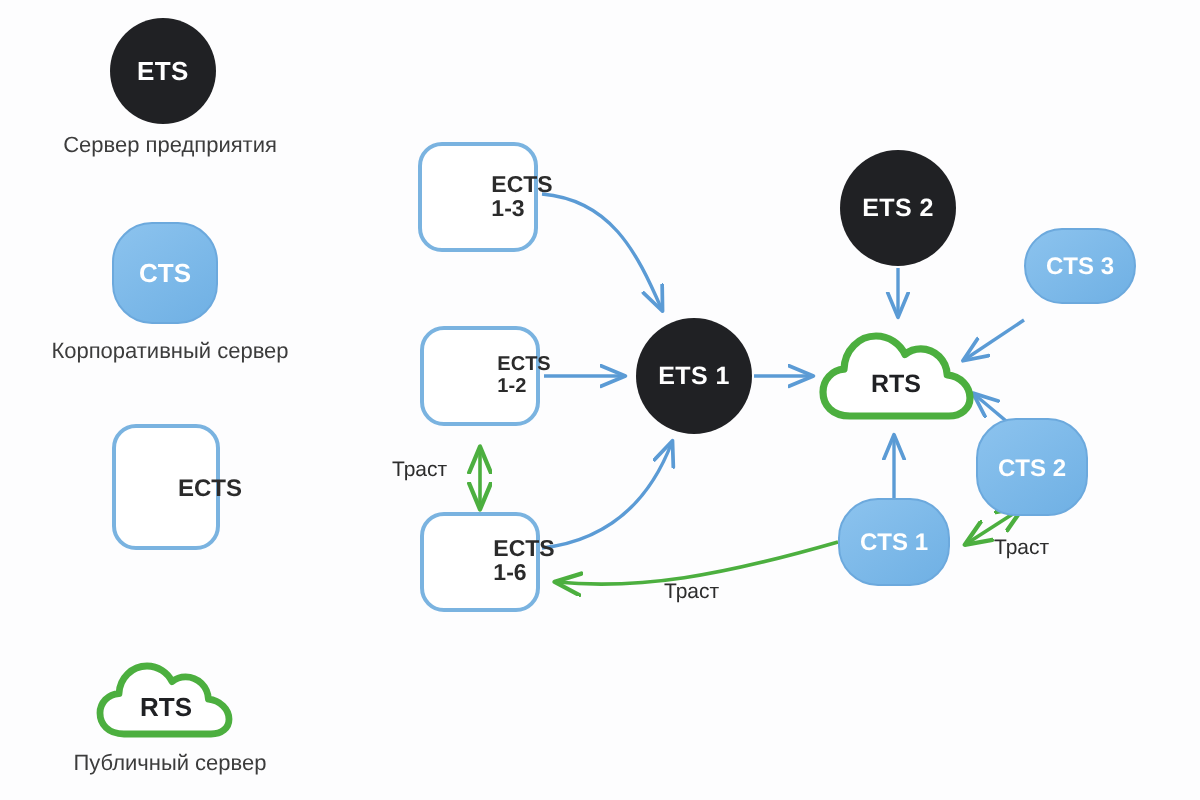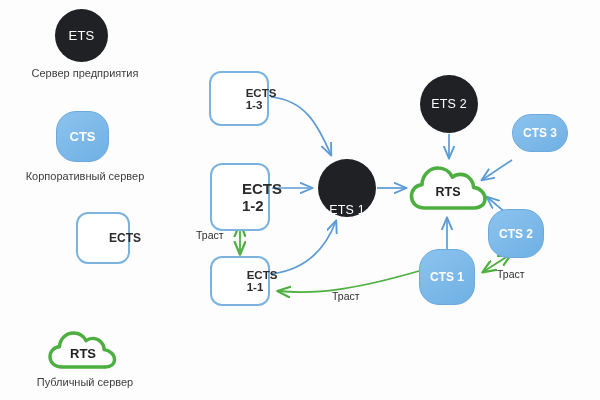--- a/index.html
+++ b/index.html
@@ -27,21 +27,21 @@
     display: flex;
     align-items: center;
     justify-content: center;
     box-sizing: border-box;
     z-index: 3;
   }
   .ets-node {
     border-radius: 50%;
     background: #202124;
     color: #ffffff;
-    font-weight: normal;
+    font-weight: bold;
     letter-spacing: .2px;
   }
   .cts-node {
     border-radius: 20px;
     background: linear-gradient(145deg, #8cc3ee 0%, #6fb0e4 100%);
     border: 1px solid #6ca9dd;
     color: #ffffff;
     font-weight: bold;
   }
   .ects-node {
@@ -130,66 +130,66 @@
   <div class="node ets-node legend-item" style="left:55px; top:9px; width:53px; height:53px; font-size:13px;">
     <span>ETS</span>
   </div>
   <div class="legend-caption" style="left:0px; top:66px; width:170px;">Сервер предприятия</div>
 
   <div class="node cts-node legend-item" style="left:56px; top:111px; width:53px; height:51px; font-size:13px;">
     <span>CTS</span>
   </div>
   <div class="legend-caption" style="left:0px; top:169px; width:170px;">Корпоративный сервер</div>
 
-  <div class="node ects-node legend-item" style="left:56px; top:212px; width:54px; height:52px; font-size:12px;margin-left:20px;">
+  <div class="node ects-node legend-item" style="left:56px; top:212px; width:54px; height:63px; font-size:12px;">
     <span>ECTS</span>
   </div>
 
   <div class="node cloud-node legend-item" style="left:48px; top:327px; width:70px; height:44px; font-size:13px;">
     <svg width="70" height="44" viewBox="0 0 70 44" xmlns="http://www.w3.org/2000/svg">
       <path d="M14,40 C6,40 2,35 2,29.5 C2,24.5 6,20 11.5,19.8
                C11.8,12 18,6 25.5,6 C31,6 35.8,9.2 38,13.8
                C39.8,12.3 42.2,11.4 44.8,11.4 C51,11.4 56,16.4 56.2,22.6
                C62,23.2 66.5,27.6 66.5,32.6 C66.5,37 62.8,40 57.5,40 Z" fill="#ffffff" stroke="#4caf3f" stroke-width="3.4" stroke-linejoin="round"></path>
     </svg>
     <span class="cloud-label" style="margin-top:9px;">RTS</span>
   </div>
   <div class="legend-caption" style="left:0px; top:375px; width:170px;">Публичный сервер</div>
 
   <div class="node ects-node" style="left:209px; top:71px; width:60px; height:55px; font-size:11.5px;">
     <span>ECTS 1-3</span>
   </div>
 
-  <div class="node ects-node" style="left:210px; top:163px; width:60px; height:68px; font-size:15px;">
+  <div class="node ects-node" style="left:210px; top:163px; width:60px; height:50px; font-size:10px;">
     <span>ECTS 1-2</span>
   </div>
 
   <div class="node ects-node" style="left:210px; top:256px; width:60px; height:50px; font-size:11.5px;">
-    <span>ECTS 1-1</span>
-  </div>
-
-  <div class="node ets-node" style="left:318px; top:159px; width:58px; height:58px; font-size:12.5px;align-items:flex-end;">
+    <span>ECTS 1-6</span>
+  </div>
+
+  <div class="node ets-node" style="left:318px; top:159px; width:58px; height:58px; font-size:12.5px;">
     <span>ETS 1</span>
   </div>
 
   <div class="node ets-node" style="left:420px; top:75px; width:58px; height:58px; font-size:12.5px;">
     <span>ETS 2</span>
   </div>
 
   <div class="node cloud-node" style="left:409px; top:159px; width:78px; height:54px; font-size:12.5px;">
     <svg width="78" height="54" viewBox="0 0 78 54" xmlns="http://www.w3.org/2000/svg">
       <path d="M16,49 C7,49 2.5,43.5 2.5,37 C2.5,31 7,26 13,25.6
                C13.3,16 20.5,9 29,9 C35.5,9 41,12.8 43.5,18.2
                C45.6,16.4 48.4,15.4 51.4,15.4 C58.5,15.4 64.3,21.2 64.6,28.4
                C71.2,29 76,34.2 76,40 C76,45.2 71.5,49 65.5,49 Z" fill="#ffffff" stroke="#4caf3f" stroke-width="3.6" stroke-linejoin="round"></path>
     </svg>
     <span class="cloud-label" style="margin-top:11px;">RTS</span>
   </div>
 
-  <div class="node cts-node" style="left:419px; top:249px; width:56px; height:56px; font-size:12px;">
+  <div class="node cts-node" style="left:419px; top:249px; width:56px; height:44px; font-size:12px;">
     <span>CTS 1</span>
   </div>
 
   <div class="node cts-node" style="left:488px; top:209px; width:56px; height:49px; font-size:12px;">
     <span>CTS 2</span>
   </div>
 
   <div class="node cts-node" style="left:512px; top:114px; width:56px; height:38px; font-size:12px;">
     <span>CTS 3</span>
   </div>

